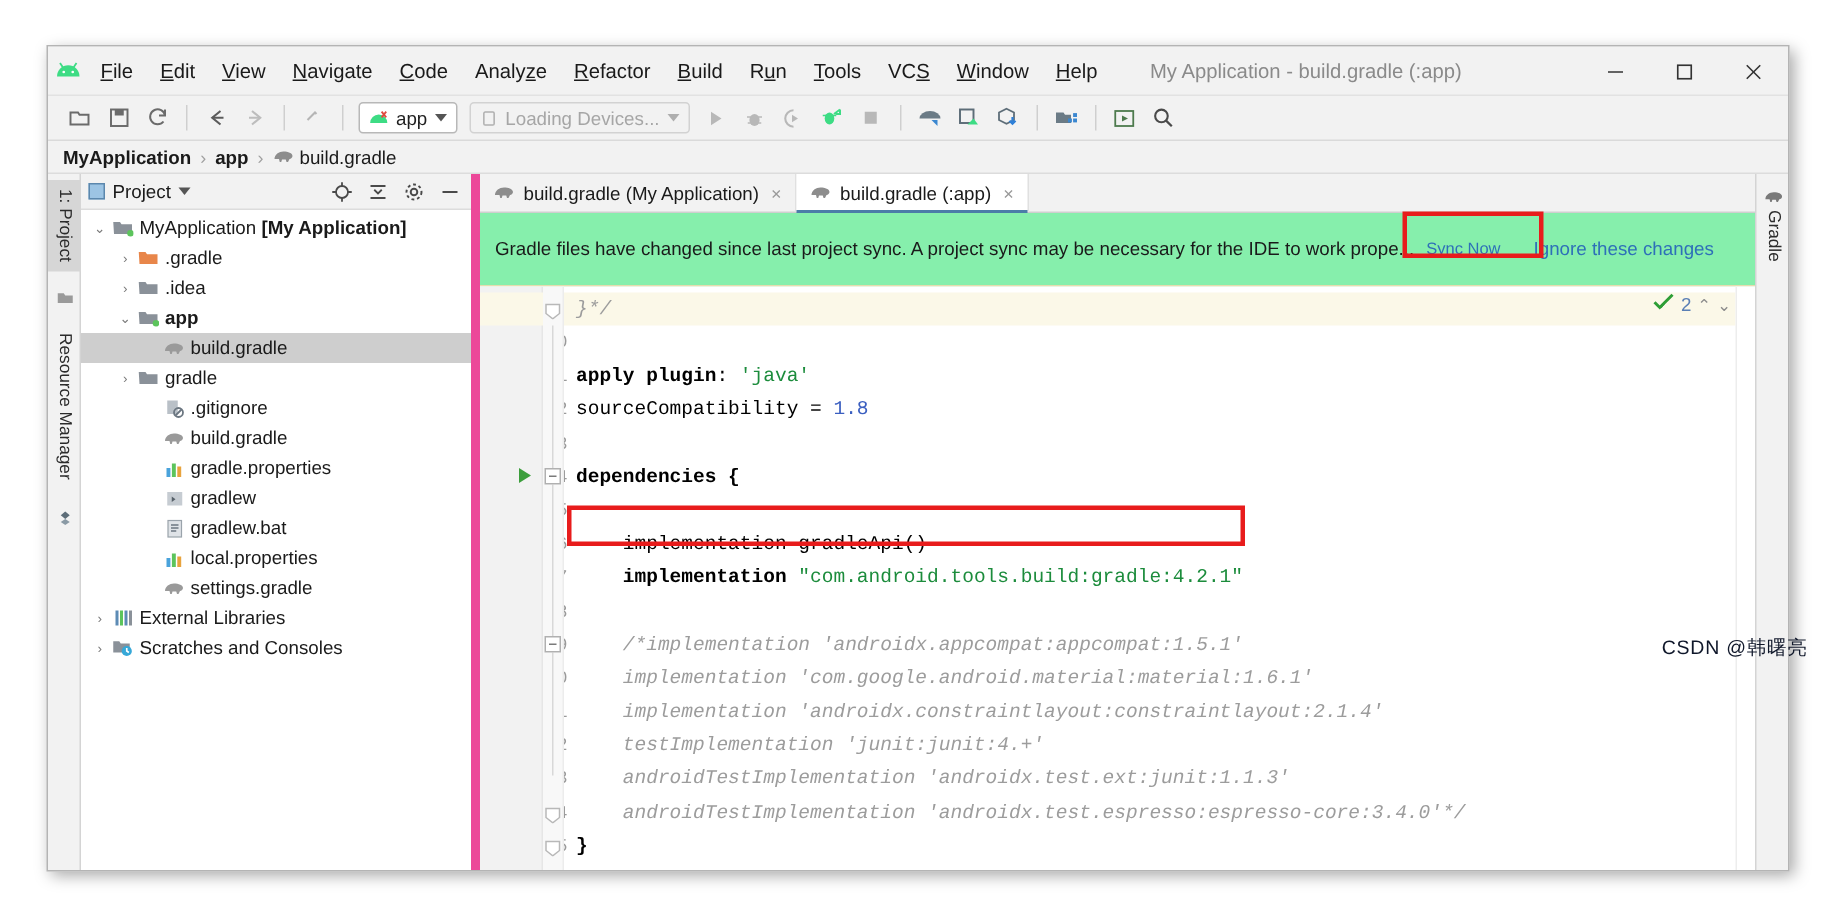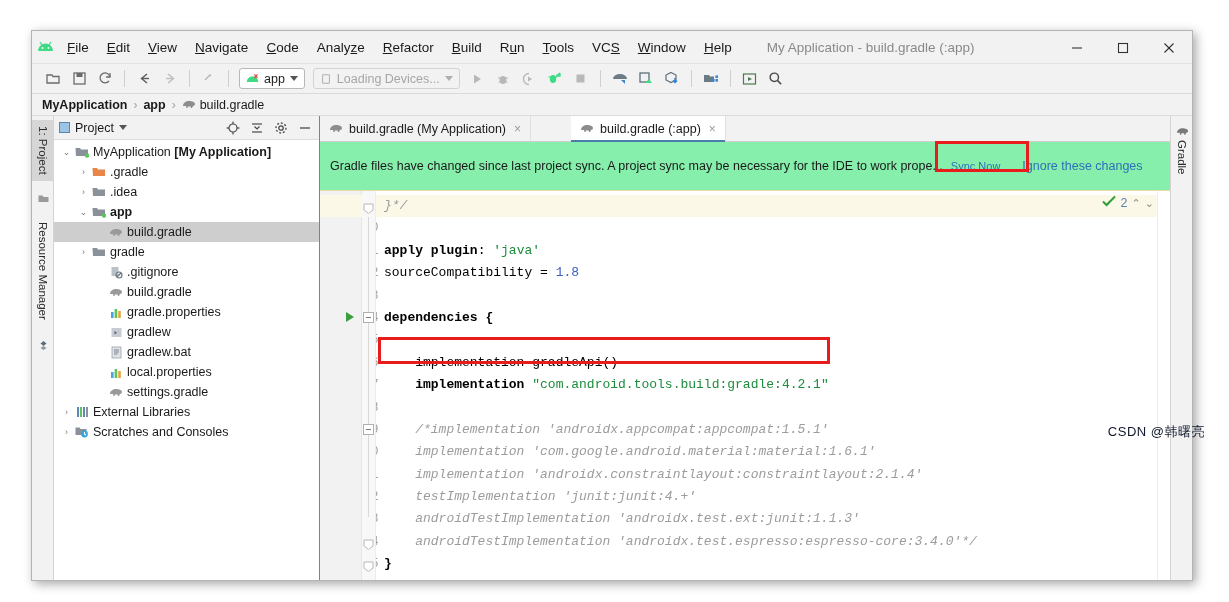--- a/index.html
+++ b/index.html
@@ -77,40 +77,40 @@
   }
   .vtab {
     position: absolute; left: 0; width: 22px;
     writing-mode: vertical-rl; text-orientation: mixed;
     font-size: 11.5px; color: #2b2b2b; padding: 6px 0;
     display: flex; align-items: center; justify-content: flex-start; gap: 4px;
   }
   .vtab.active { background: #d6d6d6; }
 
   
-  .projpanel { width: 266px; background: #fff; border-right: 1px solid #ec4899; display: flex; flex-direction: column; }
+  .projpanel { width: 266px; background: #fff; border-right: 6px solid #ec4899; display: flex; flex-direction: column; }
   .proj-head {
     height: 24px; background: #f2f2f2; border-bottom: 1px solid #dcdcdc;
     display: flex; align-items: center; padding: 0 5px; gap: 5px;
   }
   .proj-title { font-size: 12.5px; color: #1a1a1a; }
   .proj-sq { width: 11px; height: 11px; background: #9cc4e4; border: 1px solid #5b87ad; }
   .ph-spacer { flex: 1; }
   .ph-ico { width: 19px; height: 19px; display: flex; align-items: center; justify-content: center; color: #4a4a4a; }
   .tree { flex: 1; padding-top: 2px; font-size: 12.5px; color: #1a1a1a; overflow: hidden; }
   .trow { height: 20px; display: flex; align-items: center; white-space: nowrap; }
   .trow.sel { background: #cecece; }
   .tarrow { width: 13px; text-align: center; color: #7a7a7a; font-size: 9px; flex: 0 0 13px; }
   .ticon { width: 18px; display: flex; align-items: center; justify-content: center; flex: 0 0 18px; }
   .tlabel { padding-left: 2px; }
   .tlabel b { font-weight: bold; }
 
   
   .editor { flex: 1; display: flex; flex-direction: column; background: #fff; min-width: 0; }
-  .tabs { height: 26px; background: #f2f2f2; display: flex; align-items: stretch; border-bottom: 1px solid #cfcfcf; gap: 40px; }
+  .tabs { height: 26px; background: #f2f2f2; display: flex; align-items: stretch; border-bottom: 1px solid #cfcfcf; }
   .tab {
     display: flex; align-items: center; gap: 6px; padding: 0 9px;
     font-size: 12.5px; color: #1a1a1a; border-right: 1px solid #e0e0e0; position: relative;
   }
   .tab.active { background: #fff; }
   .tab.active::after {
     content: ''; position: absolute; left: 0; right: 0; bottom: -1px; height: 2px; background: #4b7da8;
   }
   .tab-x { color: #9a9a9a; font-size: 12px; margin-left: 2px; }
 

